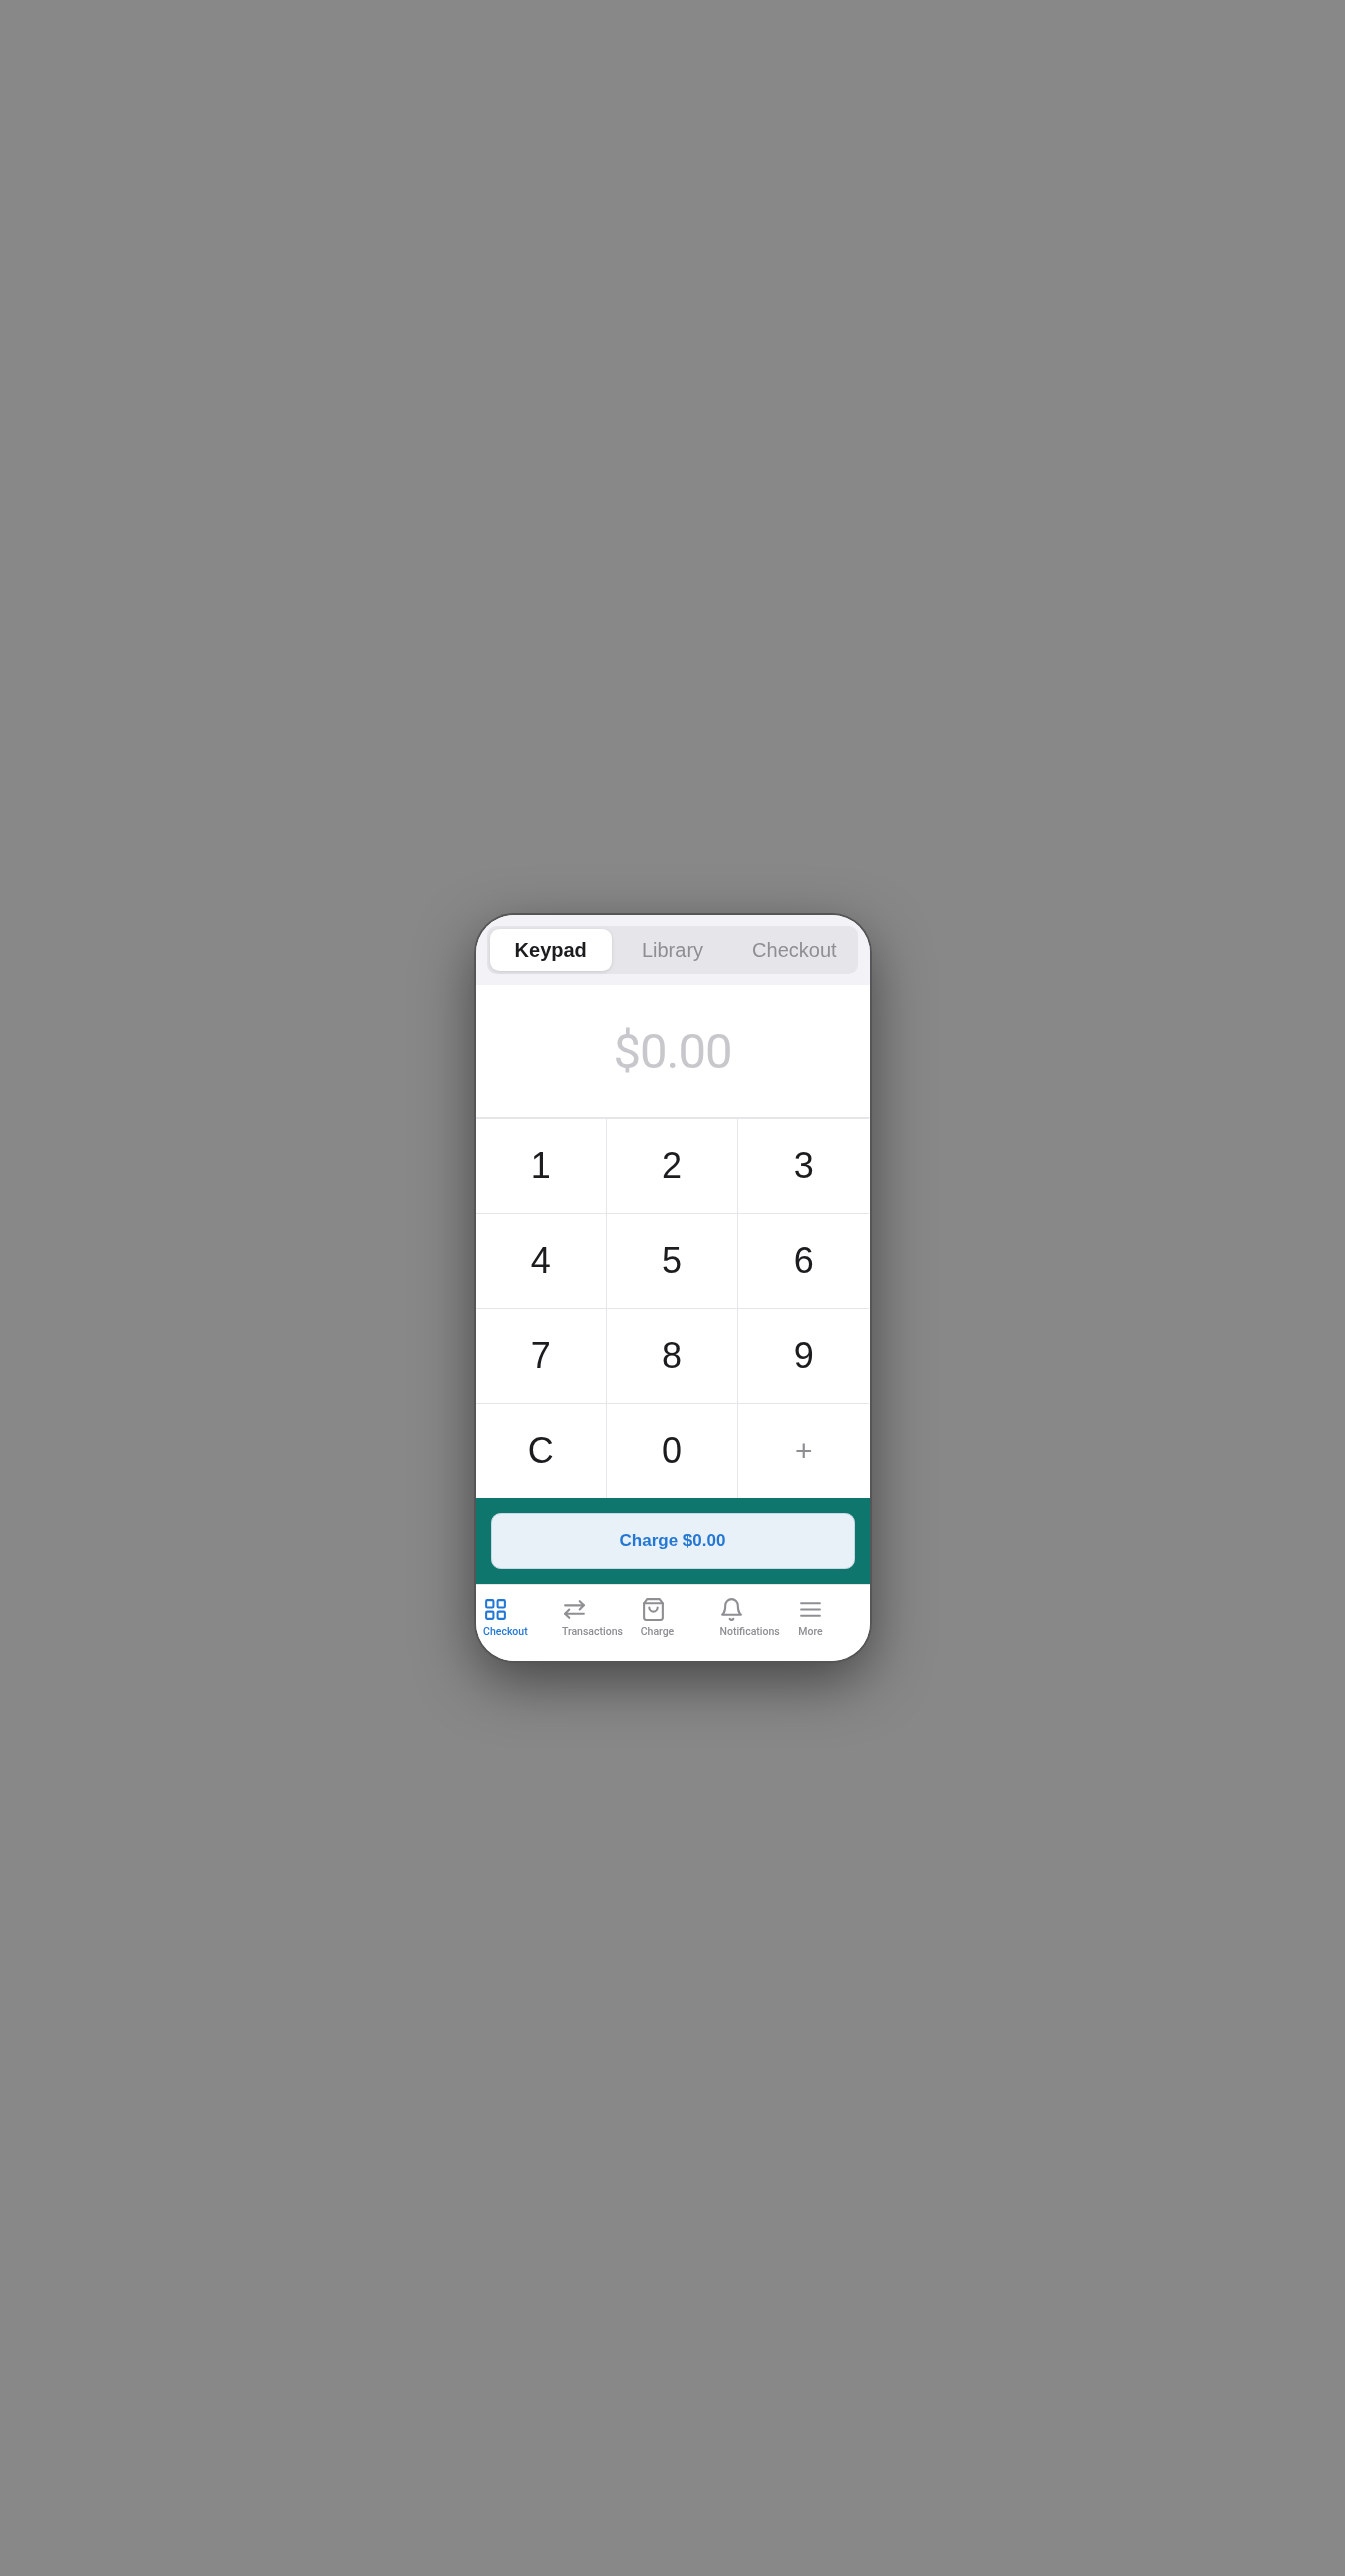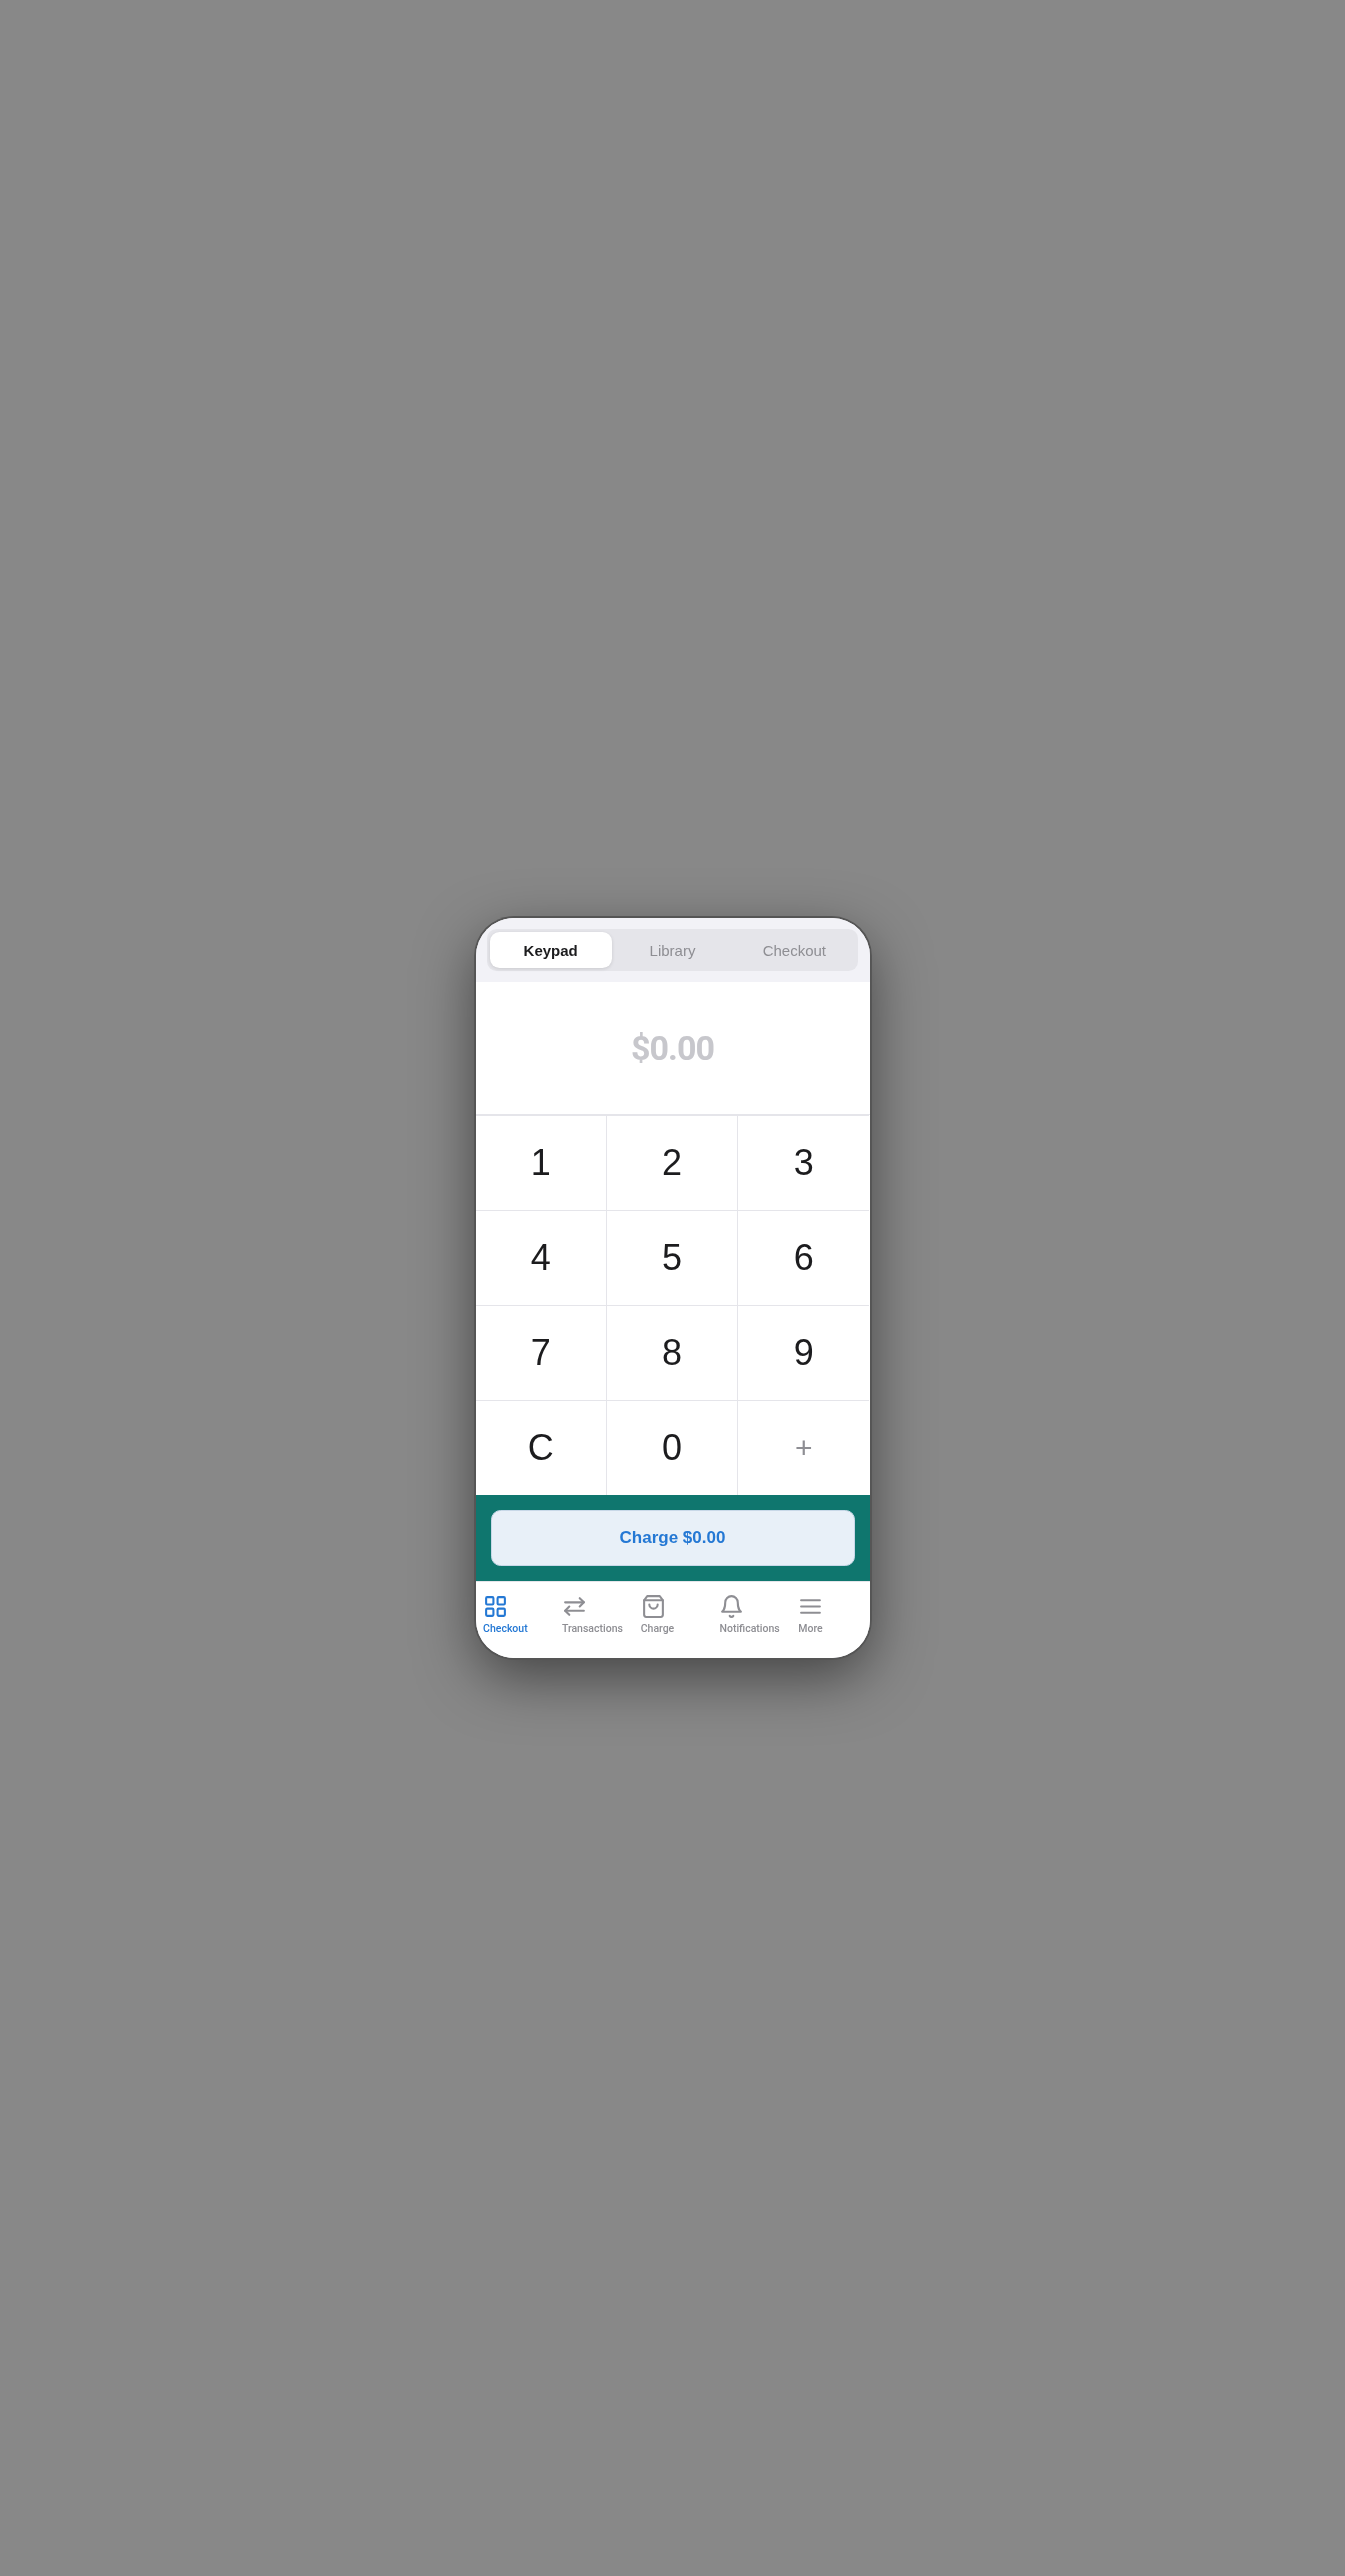--- a/index.html
+++ b/index.html
@@ -25,21 +25,21 @@
       box-shadow: 0 0 0 1.9px #555, 0 19px 57px rgba(0,0,0,0.5);
       display: flex;
       flex-direction: column;
     }
 
     .tab-btn {
       flex: 1;
       padding: 9.5px 0;
       border: none;
       background: transparent;
-      font-size: 15px;
+      font-size: 20px;
       font-weight: 500;
       color: #8e8e93;
       cursor: pointer;
       border-radius: 9.5px;
       transition: background 0.15s;
     }
 
     .tab-btn.active {
       background: #ffffff;
       color: #1c1c1e;
@@ -50,22 +50,22 @@
     .amount-display {
       background: #ffffff;
       display: flex;
       align-items: center;
       justify-content: center;
       height: 133px;
       border-bottom: 1px solid #e5e5ea;
     }
 
     .amount-value {
-      font-size: 34px;
-      font-weight: 700;
+      font-size: 49px;
+      font-weight: 400;
       color: #c7c7cc;
       letter-spacing: -1px;
     }
 
     .keypad-grid {
       background: #ffffff;
       display: grid;
       grid-template-columns: 1fr 1fr 1fr;
     }
 

